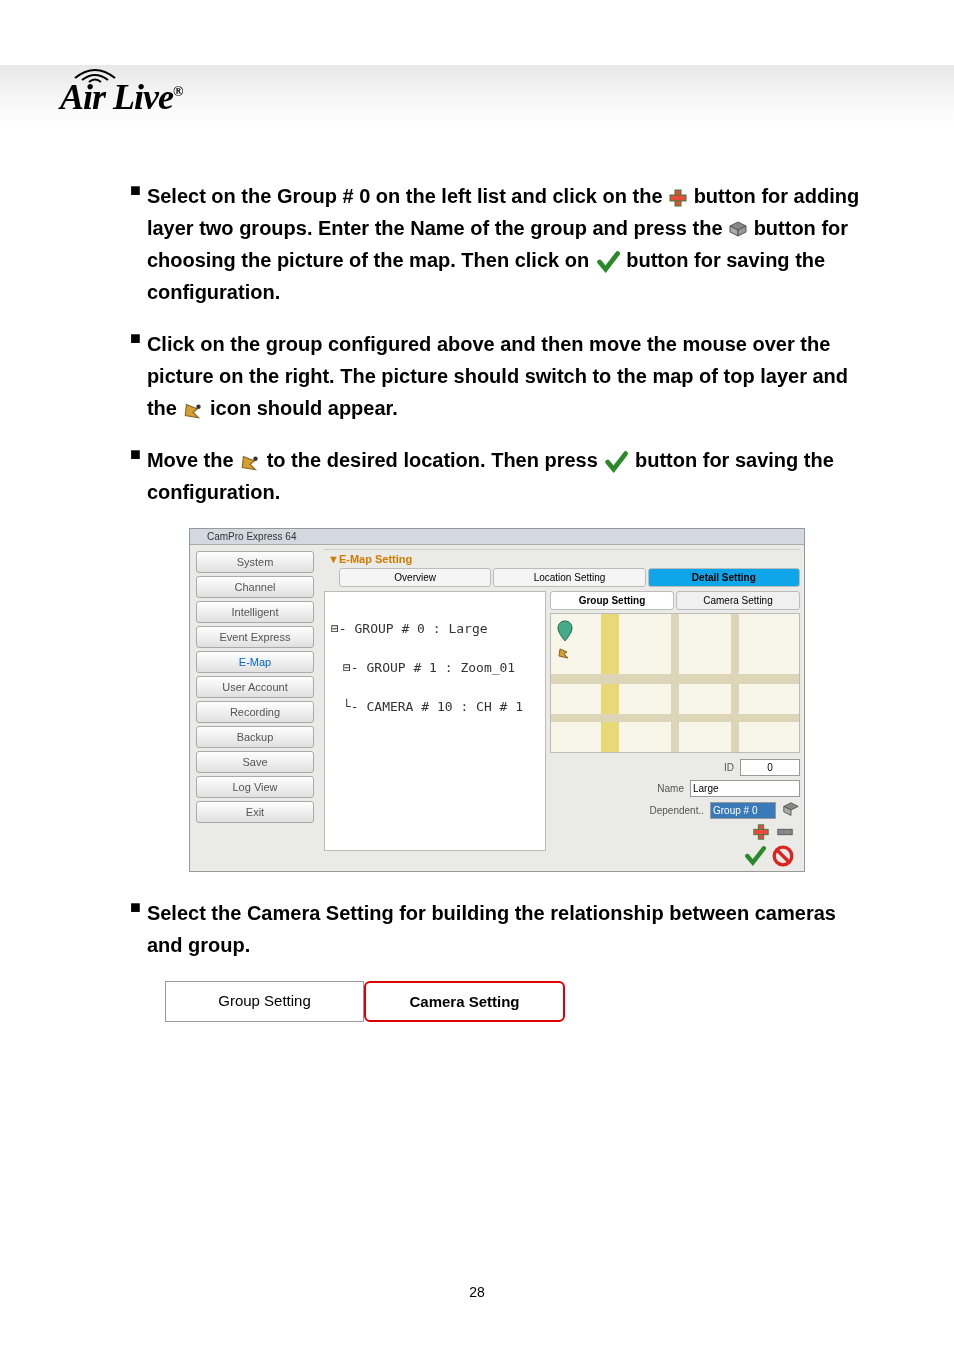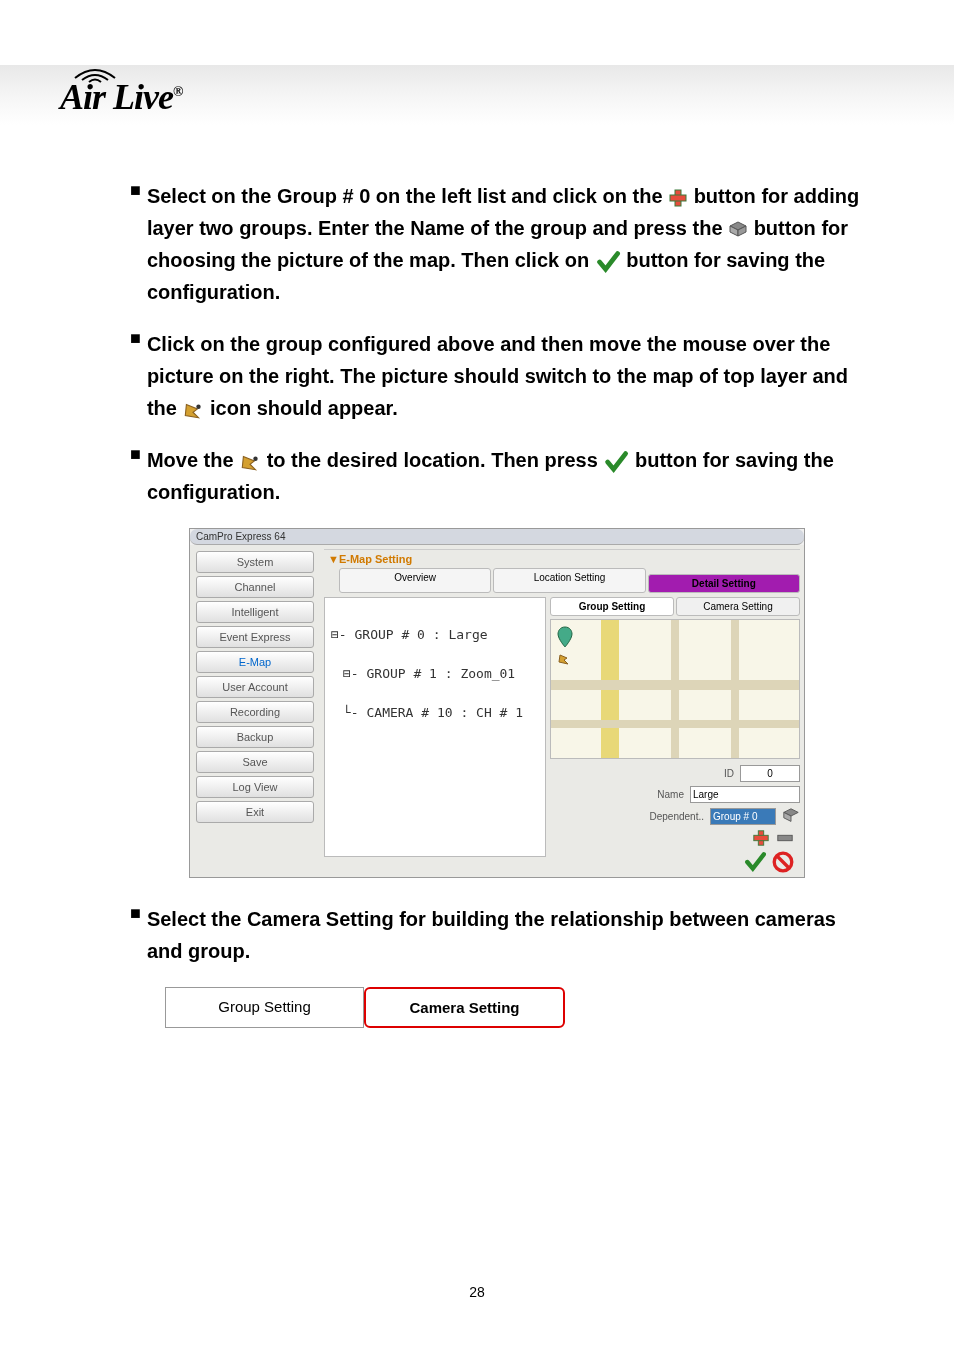--- a/index.html
+++ b/index.html
@@ -68,25 +68,24 @@
       height: 20px;
     }
     .screenshot {
       margin: 20px auto;
       width: 616px;
       border: 1px solid #999;
       background: #f0f0f0;
     }
     .ss-titlebar {
       background: #d4d8e0;
-      padding: 2px 6px;
+      padding: 2px 17px;
       font-size: 10px;
       color: #333;
       border-bottom: 1px solid #aaa;
-      border-radius: 7px;
     }
     .ss-body {
       display: flex;
       background: #eaeae6;
     }
     .ss-sidebar {
       width: 130px;
       padding: 6px;
     }
     .ss-sidebar-btn {
@@ -122,22 +121,21 @@
       flex: 1;
       padding: 3px 8px;
       font-size: 10px;
       text-align: center;
       background: #f5f5f5;
       border: 1px solid #bbb;
       border-radius: 3px;
     }
     .ss-tab.active {
       font-weight: bold;
-      background: #a21caf;
-      margin-top: 6px;
+      background: #0ea5e9;
     }
     .ss-content-row {
       display: flex;
       gap: 4px;
       margin-top: 4px;
     }
     .ss-tree {
       flex: 1;
       background: white;
       border: 1px solid #bbb;

